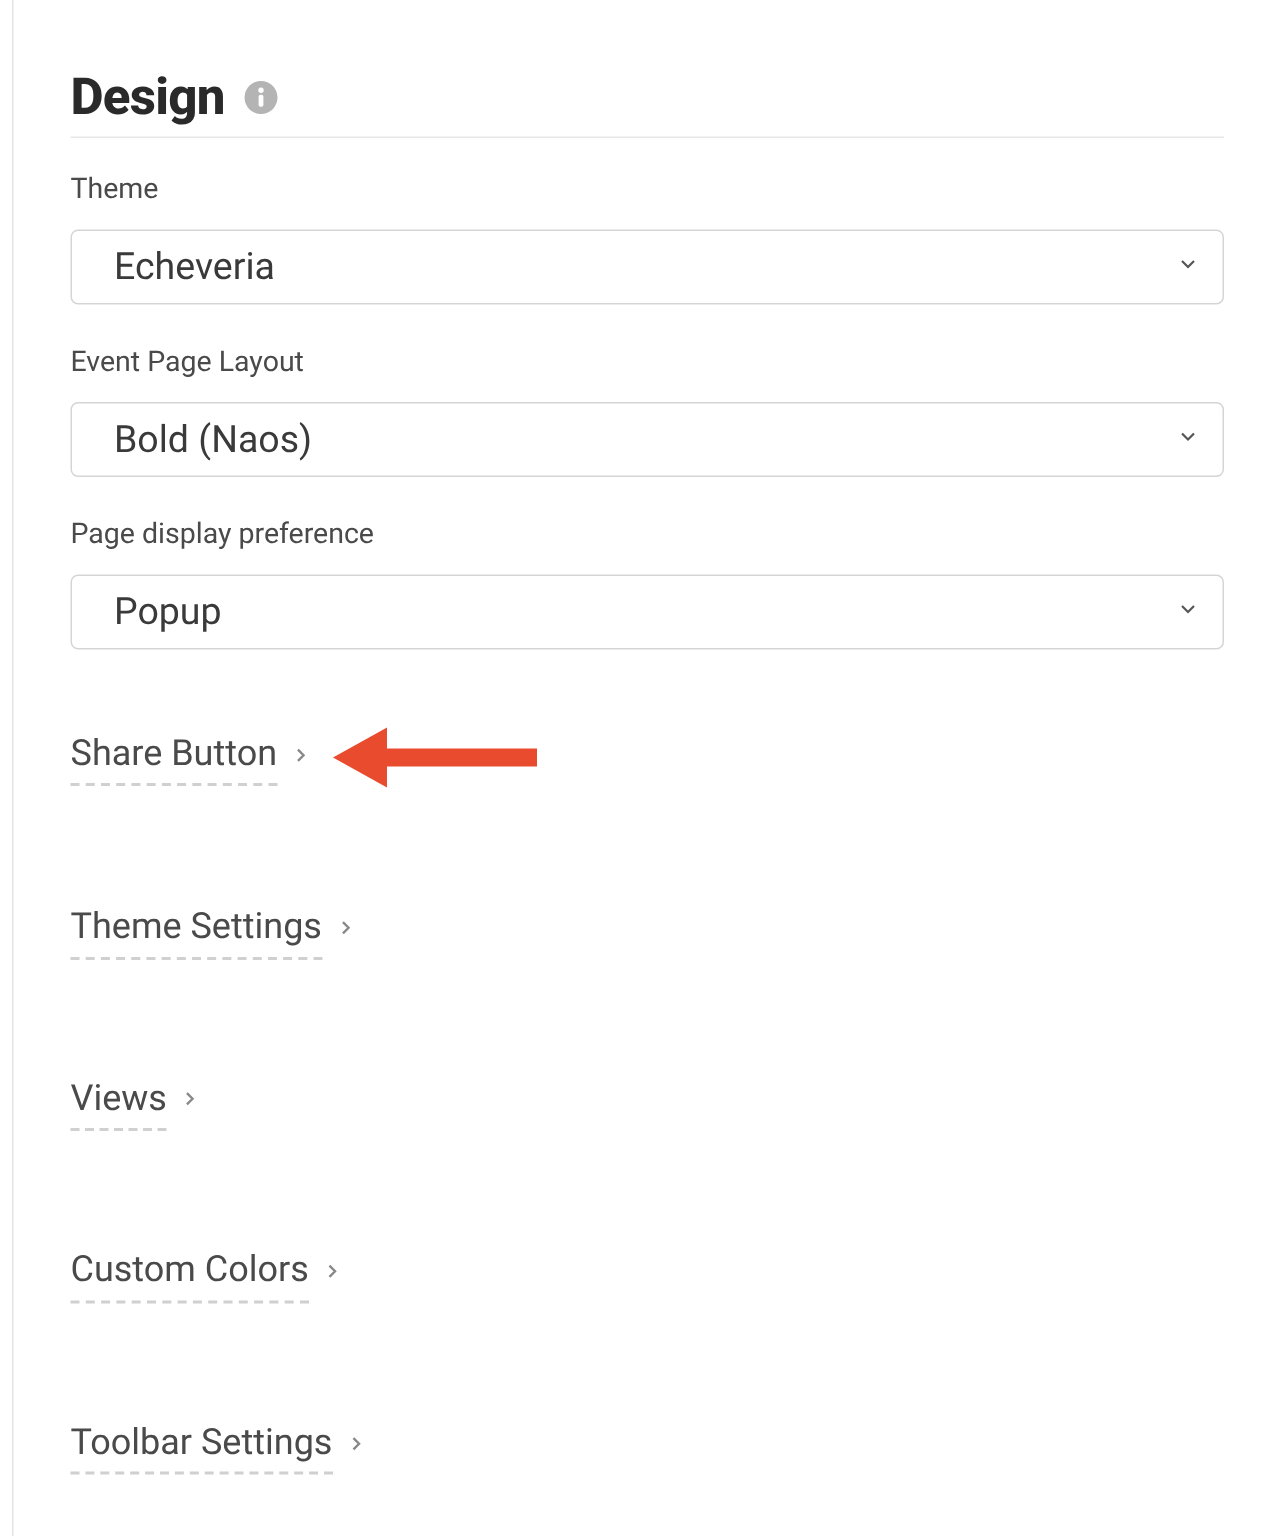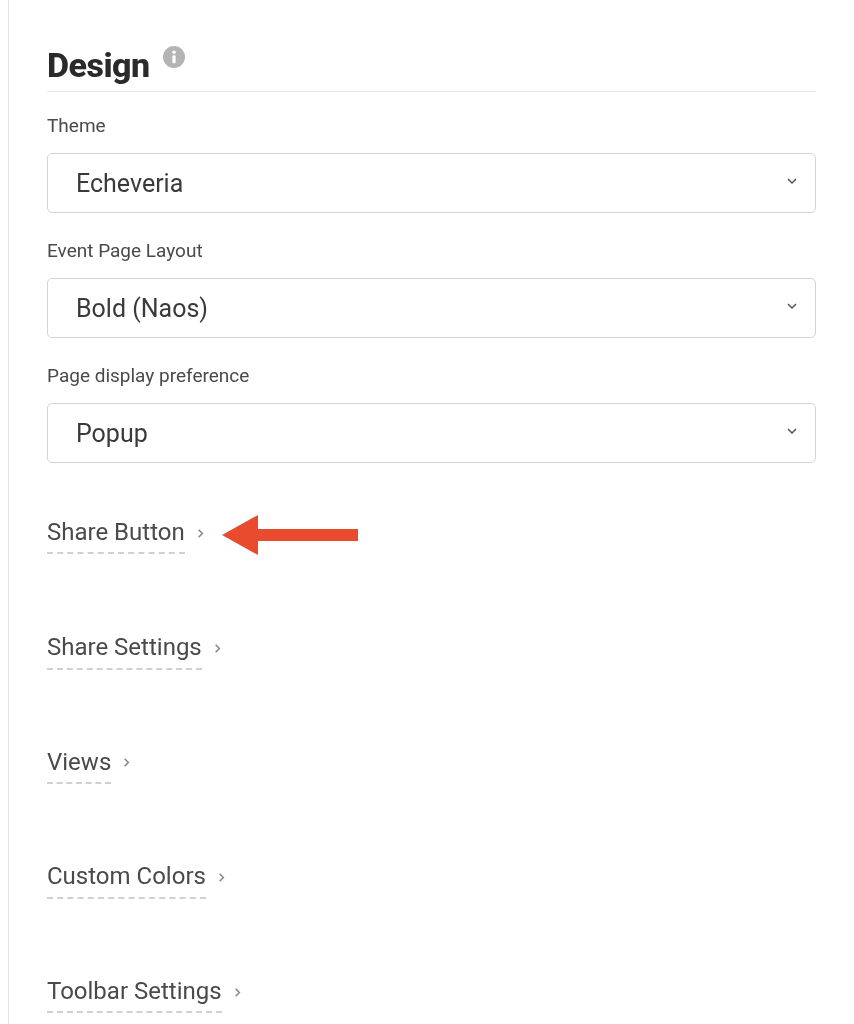--- a/index.html
+++ b/index.html
@@ -15,21 +15,21 @@
       padding: 0;
     }
     .container {
       padding: 45px 38px 20px 38px;
       border-left: 1px solid #e5e5e5;
       margin-left: 8px;
       min-height: 1024px;
     }
     .section-title-row {
       display: flex;
-      align-items: flex-start;
+      align-items: center;
       gap: 12px;
       margin-bottom: 6px;
     }
     .section-title {
       font-size: 34px;
       font-weight: 800;
       color: #2a2a2a;
       letter-spacing: -0.5px;
     }
     .info-icon {
@@ -52,21 +52,21 @@
       color: #4a4a4a;
       margin-bottom: 16px;
       font-weight: 400;
     }
     .select-wrapper {
       position: relative;
       width: 100%;
     }
     .select-field {
       width: 100%;
-      height: 60px;
+      height: 50px;
       border: 1px solid #d5d5d5;
       border-radius: 5px;
       padding: 0 50px 0 28px;
       font-size: 25px;
       color: #3a3a3a;
       background: #ffffff;
       appearance: none;
       -webkit-appearance: none;
       cursor: pointer;
       font-family: inherit;
@@ -192,21 +192,21 @@
           <polyline points="9 18 15 12 9 6"></polyline>
         </svg>
       </span>
       <span class="arrow-annotation">
         <span class="arrow-head"></span>
         <span class="arrow-shaft"></span>
       </span>
     </div>
 
     <div class="expand-row">
-      <span class="expand-label">Share Settings</span>
+      <span class="expand-label">Theme Settings</span>
       <span class="expand-chevron">
         <svg width="15" height="15" viewBox="0 0 24 24" fill="none" stroke="currentColor" stroke-width="2.5">
           <polyline points="9 18 15 12 9 6"></polyline>
         </svg>
       </span>
     </div>
 
     <div class="expand-row">
       <span class="expand-label">Views</span>
       <span class="expand-chevron">

